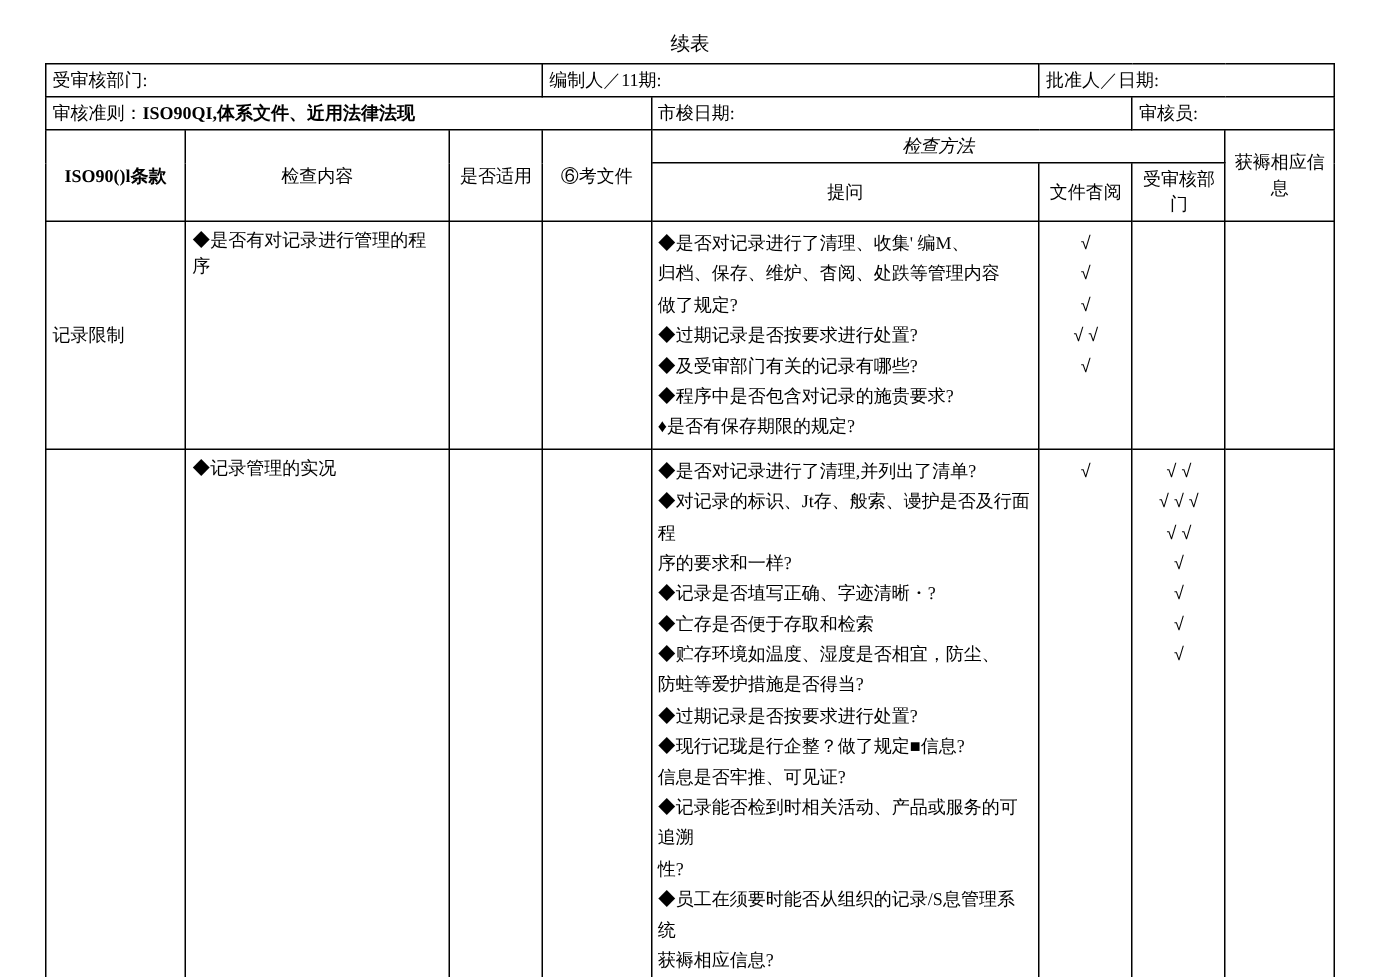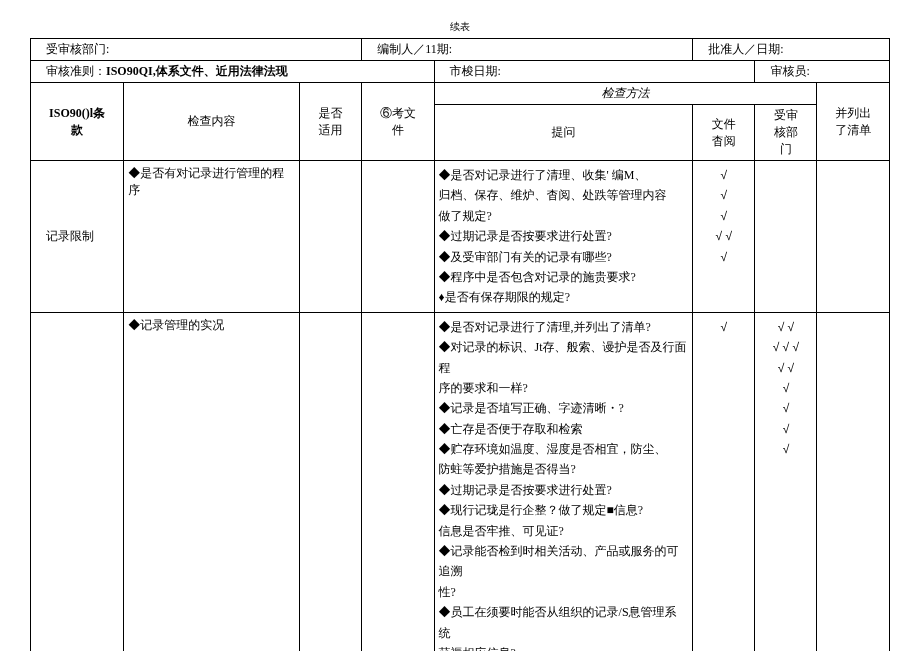--- a/index.html
+++ b/index.html
@@ -5,31 +5,31 @@
   body {
     font-family: "SimSun", "宋体", serif;
     font-size: 12px;
     background: #fff;
     margin: 0;
     padding: 20px 30px;
     color: #000;
   }
   .title {
     text-align: center;
-    font-size: 10px;
+    font-size: 13px;
     margin-bottom: 4px;
   }
   table {
     border-collapse: collapse;
     width: 100%;
     table-layout: fixed;
   }
   td, th {
     border: 1px solid #000;
-    padding: 2px 15px;
+    padding: 2px 4px;
     vertical-align: top;
     font-size: 12px;
     word-wrap: break-word;
   }
   .center {
     text-align: center;
     vertical-align: middle;
   }
   .question-cell {
     vertical-align: top;
@@ -86,21 +86,21 @@
     <td colspan="2">市梭日期:</td>
     <td colspan="2">审核员:</td>
   </tr>
 
   <tr>
     <td rowspan="2" class="center bold">ISO90()l条款</td>
     <td rowspan="2" class="center">检查内容</td>
     <td rowspan="2" class="center">是否适用</td>
     <td rowspan="2" class="center">⑥考文件</td>
     <td colspan="3" class="center" style="font-style:italic">检查方法</td>
-    <td rowspan="2" class="center">并列出了清单</td>
+    <td rowspan="2" class="center">获褥相应信息</td>
   </tr>
   <tr>
     <td class="center">提问</td>
     <td class="center">文件杳阅</td>
     <td class="center">受审核部门</td>
   </tr>
 
   <tr>
     <td style="vertical-align:middle">记录限制</td>
     <td class="question-cell">◆是否有对记录进行管理的程序</td>

